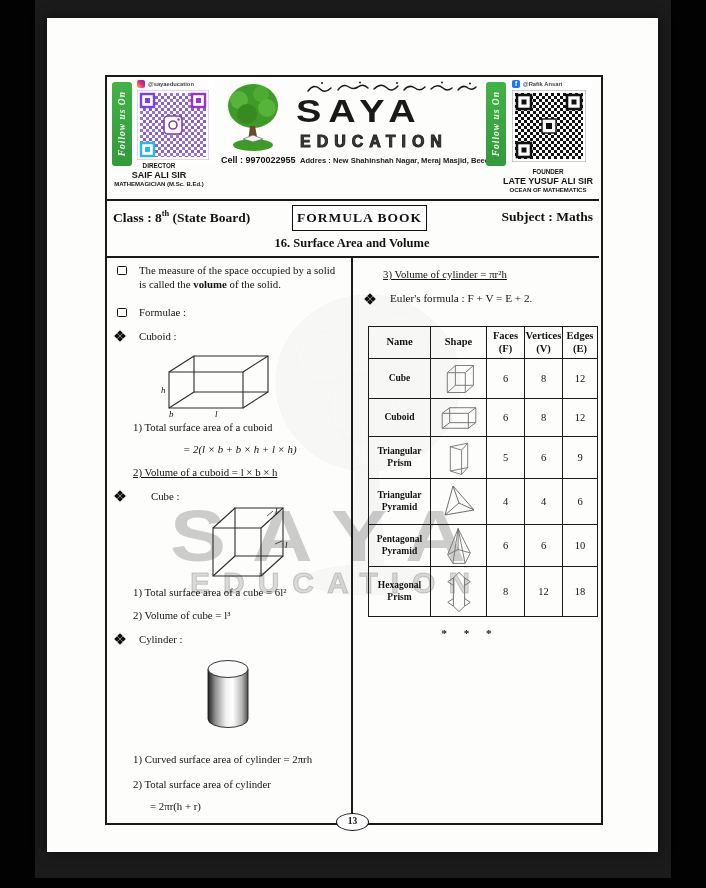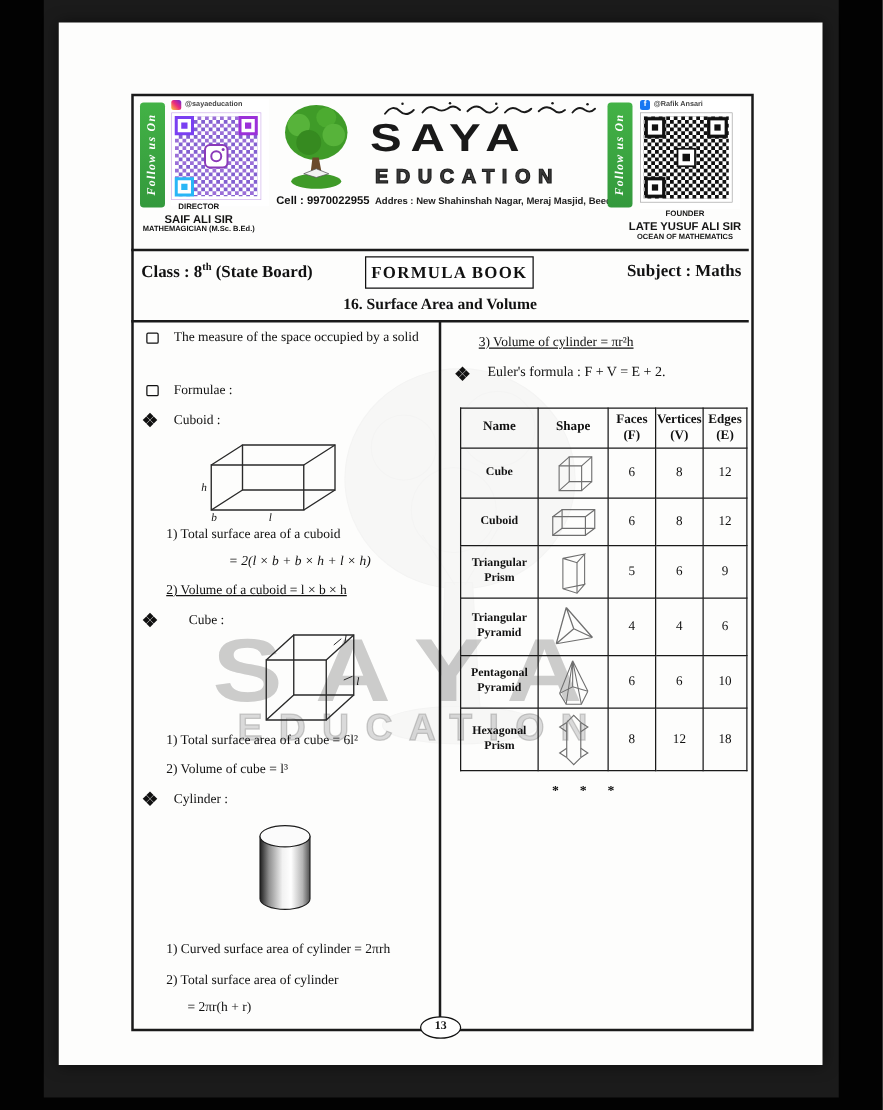--- a/index.html
+++ b/index.html
@@ -203,20 +203,21 @@
   <div class="abs tb-box" style="left:292px;top:205px;width:133px;height:24px;">FORMULA BOOK</div>
   <div class="abs tb-subject" style="left:488px;top:209px;width:105px;">Subject : Maths</div>
   <div class="abs tb-chapter" style="left:105px;top:236px;width:494px;">16. Surface Area and Volume</div>
 
   <div class="abs hline" style="left:105px;top:256px;width:494px;"></div>
   <div class="abs vline" style="left:351px;top:256px;height:565px;"></div>
 
   <span class="abs sq-bullet" style="left:117px;top:266px;"></span>
   <div class="abs t" style="left:139px;top:263px;width:208px;">
     <div><span>The measure of the space occupied by a solid</span></div>
+    <div><span>is called the </span><b>volume</b><span> of the solid.</span></div>
   </div>
 
   <span class="abs sq-bullet" style="left:117px;top:308px;"></span>
   <div class="abs t bold" style="left:139px;top:305px;">Formulae :</div>
 
   <span class="abs dmd" style="left:115px;top:331px;">
       <i></i>
       <i></i>
       <i></i>
       <i></i>

